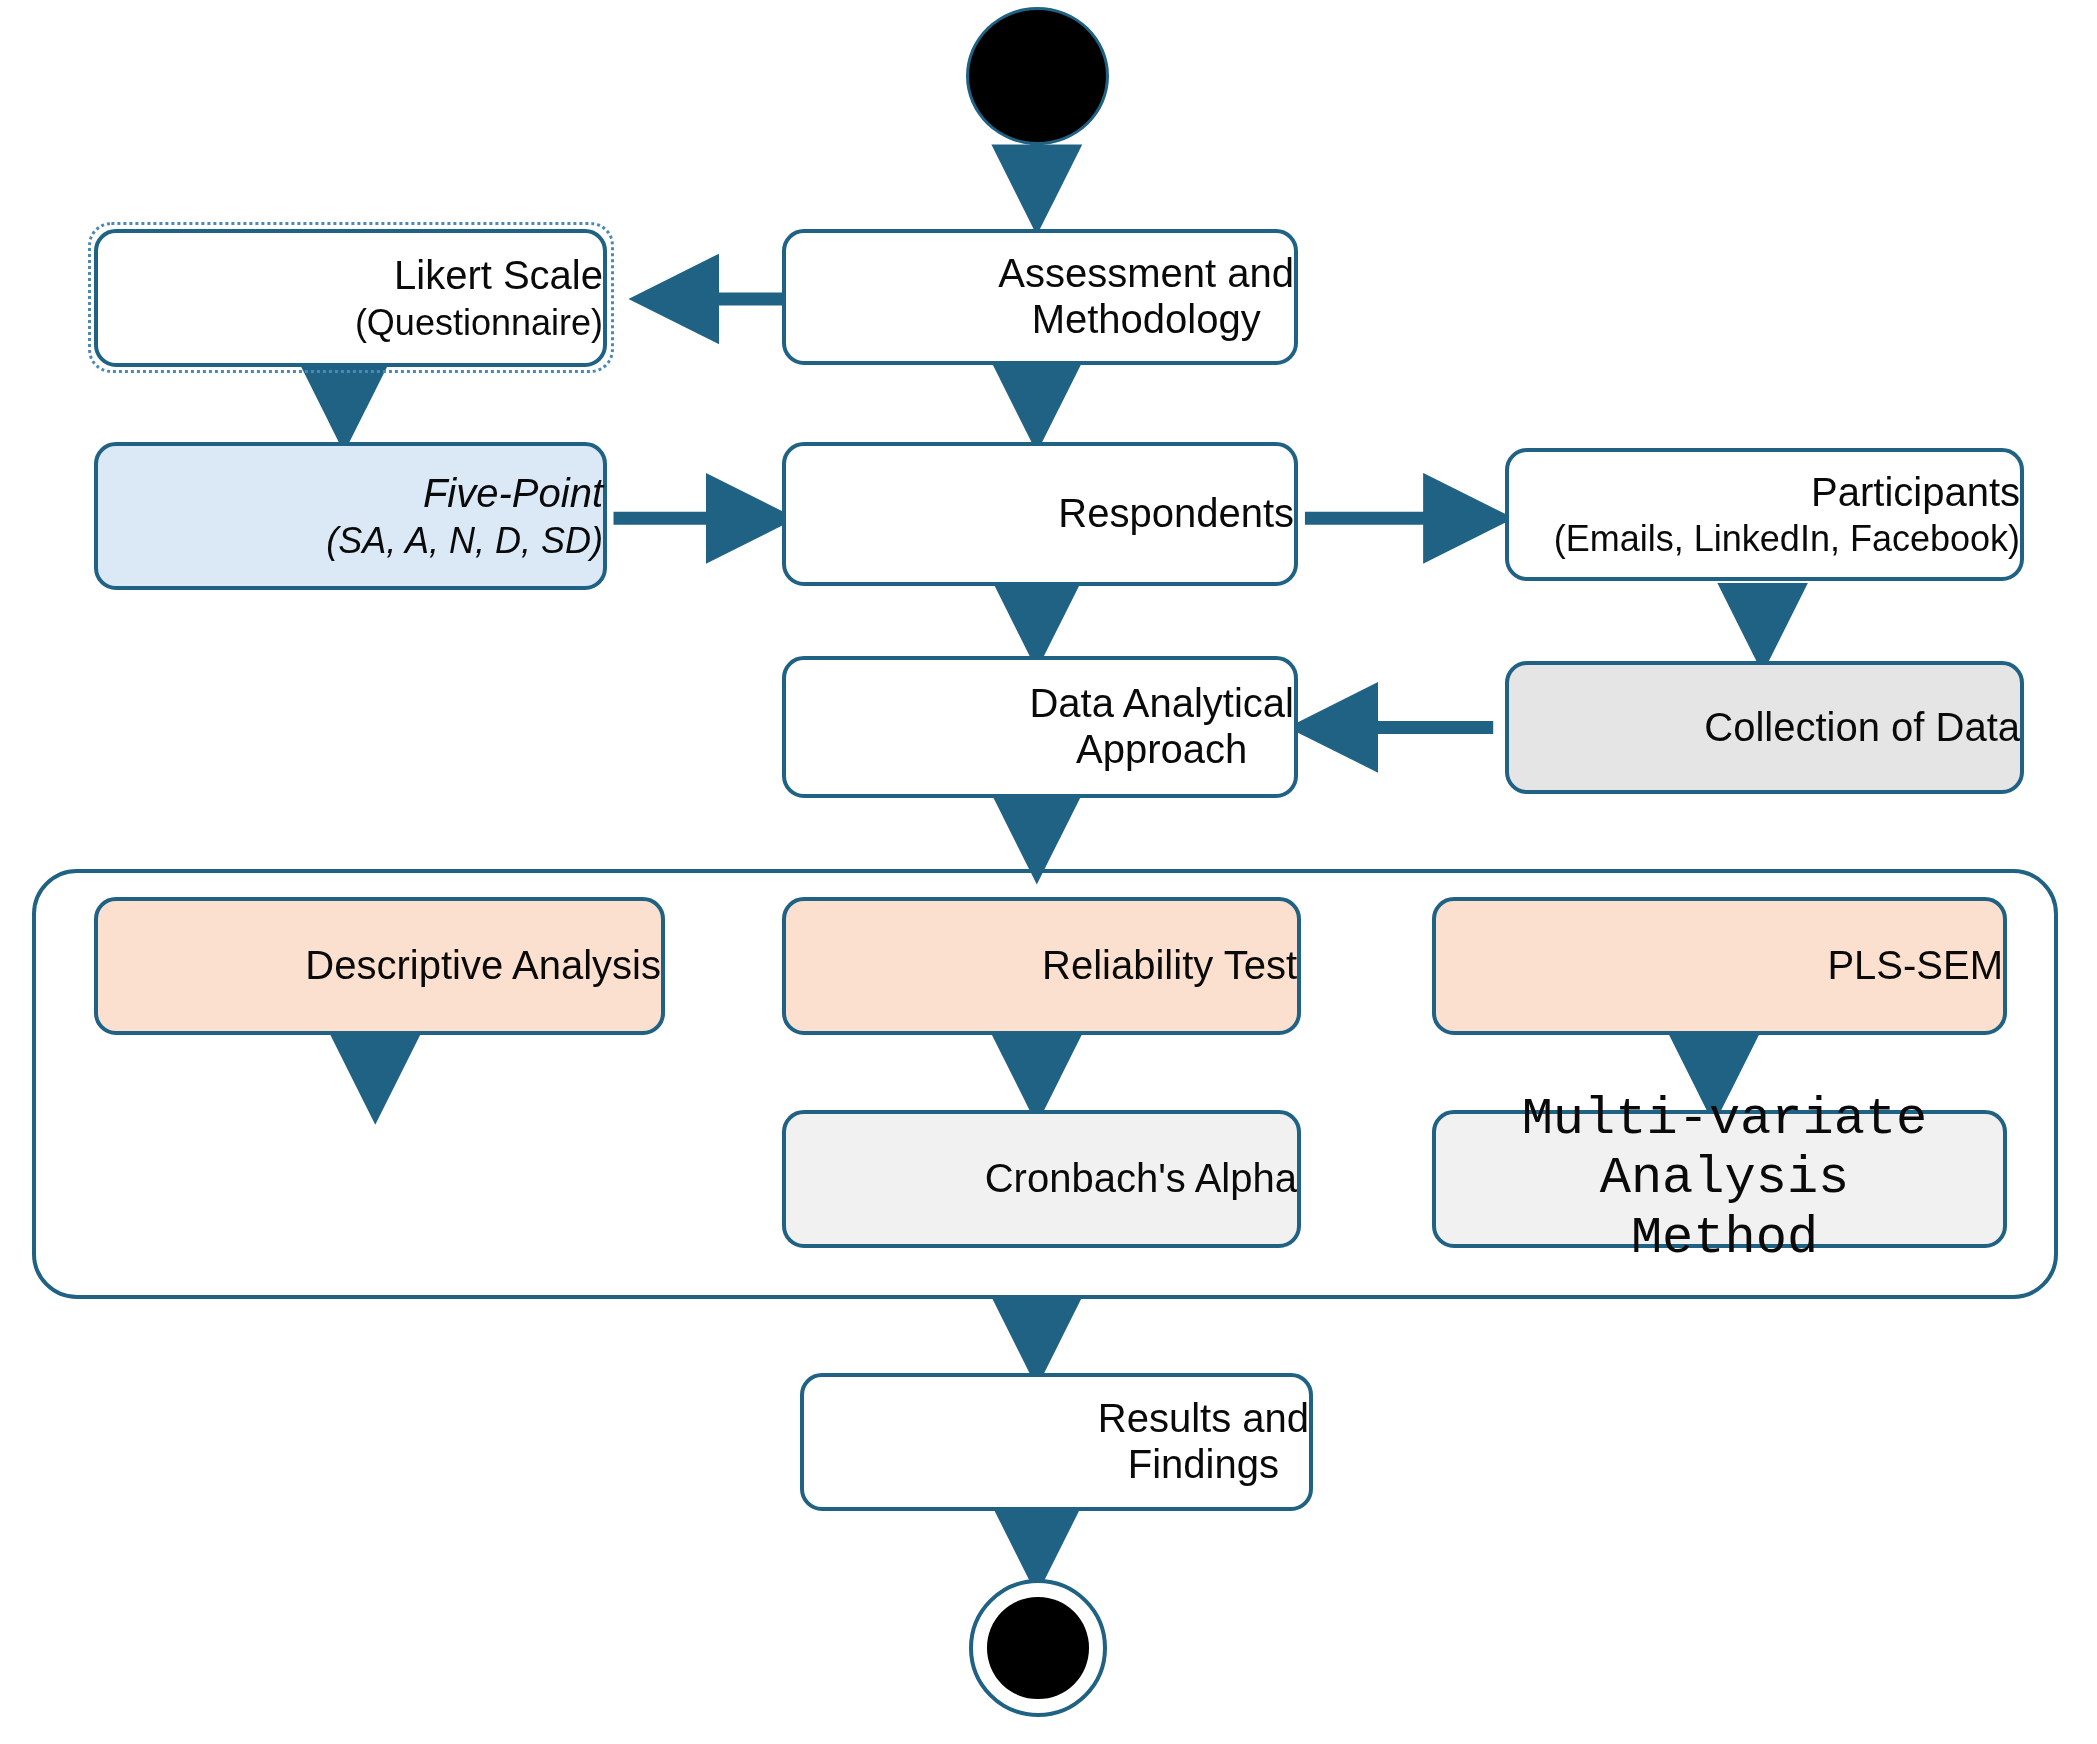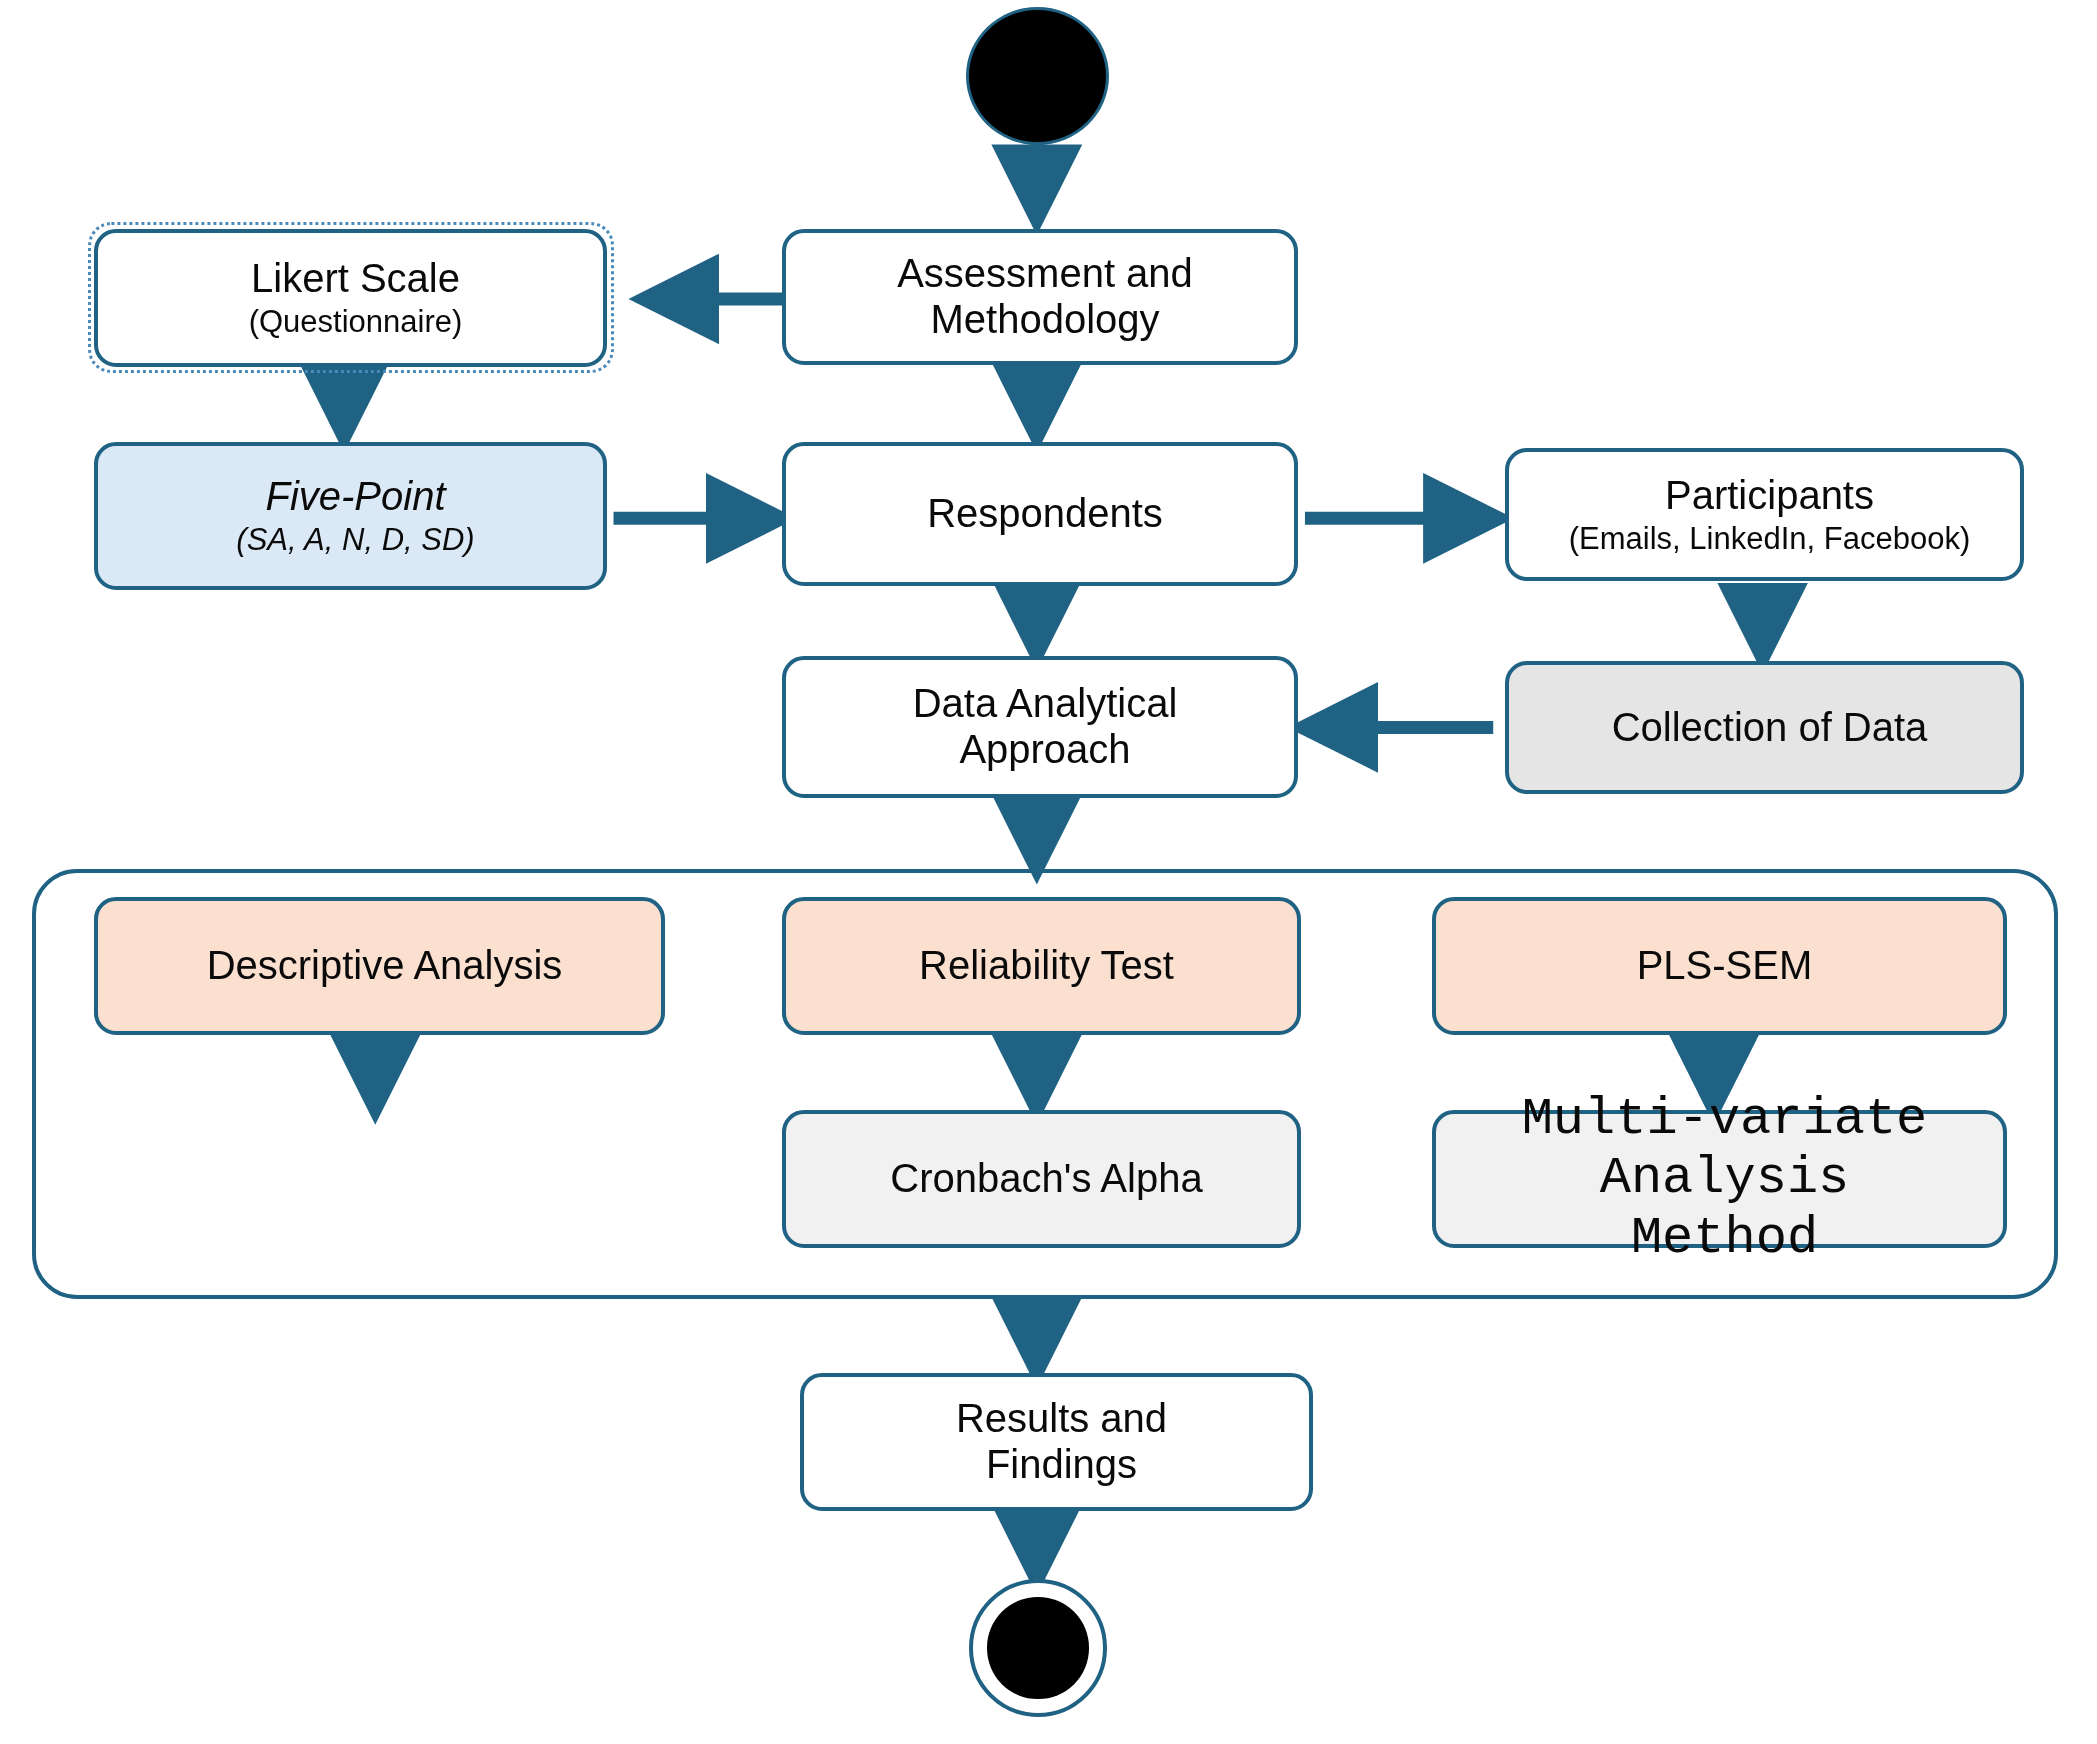--- a/index.html
+++ b/index.html
@@ -25,34 +25,34 @@
     height: 1745px;
     pointer-events: none;
   }
   .node {
     position: absolute;
     box-sizing: border-box;
     border: 4.5px solid #1f6284;
     border-radius: 22px;
     display: flex;
     flex-direction: column;
-    align-items: center;
+    align-items: flex-end;
     justify-content: center;
     text-align: center;
     color: #0a0a0a;
     line-height: 1.14;
     background: #ffffff;
     padding-left: 10px;
   }
   .node .title {
     font-size: 40px;
     white-space: pre-line;
   }
   .node .sub {
-    font-size: 31px;
+    font-size: 36px;
     margin-top: 2.6px;
   }
   .node.small-title .title { font-size: 52px; font-family: Liberation Mono, monospace; }
 
   
   .fill-white { background: #ffffff; }
   .fill-blue  { background: #dbe9f7; font-style: italic; }
   .fill-green { background: #e5e5e5; }
   .fill-peach { background: #fbe0d0; }
   .fill-gray  { background: #f1f1f1; }

